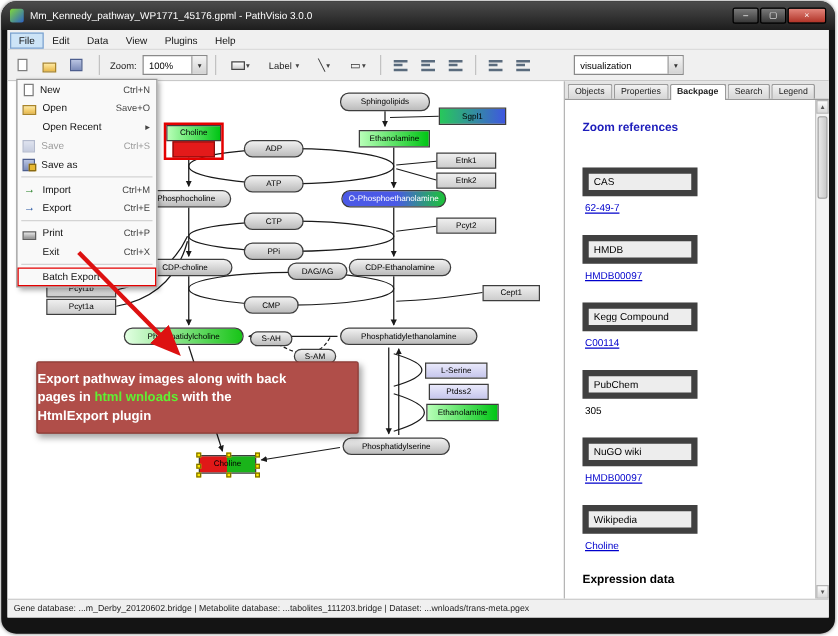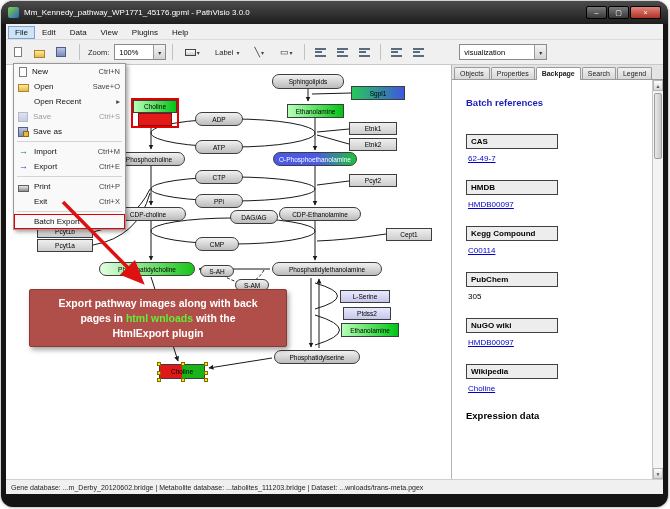--- a/index.html
+++ b/index.html
@@ -44,31 +44,31 @@
   .node.mbg{border-radius:7px;background:linear-gradient(90deg,#4b59e6 52%,#1cc337);color:#fff}
   .node.g{background:linear-gradient(#efefef,#cdcdcd)}
   .node.gg{background:linear-gradient(90deg,#27c85a,#3f57e0)}
   .node.lav{background:linear-gradient(#e9e9fb,#c6c6ec)}
   .node.grn{background:linear-gradient(90deg,#b8ffb8,#00c514)}
   .node.red{background:#e31a1a;border-color:#8e0d0d}
   .node.sel{background:linear-gradient(90deg,#e01818 50%,#1ab41a 50%);overflow:visible}
   .handle{position:absolute;width:4px;height:4px;background:#ffe800;border:1px solid #7d7000;z-index:6}
   .redbox{position:absolute;left:125px;top:33px;width:48px;height:30px;border:2px solid #e40000;z-index:5}
 
-  .annotation{position:absolute;left:23px;top:224px;width:258px;height:58px;background:#b04e49;border:1px solid #8a3a35;border-radius:2px;box-shadow:2px 3px 5px rgba(0,0,0,.35);color:#fff;font-weight:bold;font-size:10.5px;text-align:center;padding-top:6px;line-height:15px;z-index:10}
+  .annotation{position:absolute;left:23px;top:224px;width:258px;height:58px;background:#b04e49;border:1px solid #8a3a35;border-radius:2px;box-shadow:2px 3px 5px rgba(0,0,0,.35);color:#fff;font-weight:bold;font-size:10.5px;text-align:left;padding-top:6px;line-height:15px;z-index:10}
   .annotation .hl{color:#5ff033}
 
   .right-panel{position:absolute;left:446px;top:0;width:211px;height:414px;background:#f0f0f0}
   .tabs{position:absolute;left:0;top:0;width:100%;height:15px;display:flex;align-items:flex-end;padding-left:2px;border-bottom:1px solid #9a9a9a;background:#e4e4e4}
   .tab{font-size:7px;padding:2px 5px;background:linear-gradient(#f2f2f2,#d6d6d6);border:1px solid #9a9a9a;border-bottom:none;margin-right:1px;border-radius:2px 2px 0 0;color:#222}
   .tab.active{background:#fff;font-weight:bold;position:relative;top:1px;padding-bottom:3px}
   .panel-content{position:absolute;left:0;top:15px;right:11px;bottom:0;background:#fff;padding:17px 10px 0 14px;overflow:hidden}
   .xref-heading{color:#1d1dbb;font-weight:bold;font-size:9.5px;margin-bottom:26px}
   .xref{margin-bottom:17px}
-  .xref-head{width:92px;background:#ededed;border:1px solid #404040;font-weight:bold;font-size:8px;padding:2px 4px}
+  .xref-head{width:92px;background:#ededed;border:5px solid #404040;font-weight:normal;font-size:8px;padding:2px 4px}
   .xref-val{font-size:8px;margin:5px 0 0 2px;color:#000}
   .xref-val.link{color:#0000cc;text-decoration:underline}
   .expr-heading{font-weight:bold;font-size:9.5px;color:#000;margin-top:3px}
   .vscroll{position:absolute;right:0;top:15px;bottom:0;width:11px;background:#f3f3f3;border-left:1px solid #c6c6c6}
   .sb-btn{height:11px;font-size:5px;color:#555;text-align:center;line-height:11px;background:linear-gradient(#fdfdfd,#d8d8d8);border:1px solid #b5b5b5}
   .sb-btn.down{position:absolute;bottom:0;left:0;right:0}
   .sb-thumb{position:absolute;left:1px;right:1px;top:13px;height:66px;background:linear-gradient(90deg,#e8e8e8,#c9c9c9);border:1px solid #9f9f9f;border-radius:2px}
 
   .statusbar{position:absolute;left:0;bottom:0;width:100%;height:15px;background:#f0f0f0;border-top:1px solid #cfcfcf;font-size:7px;color:#222;display:flex;align-items:center;padding-left:5px;white-space:nowrap;overflow:hidden}
 
@@ -275,21 +275,21 @@
 
       <div class="right-panel">
         <div class="tabs">
             <div class="tab">Objects</div>
             <div class="tab">Properties</div>
             <div class="tab active">Backpage</div>
             <div class="tab">Search</div>
             <div class="tab">Legend</div>
           </div>
         <div class="panel-content">
-          <div class="xref-heading">Batch references</div>
+          <div class="xref-heading">Zoom references</div>
           <div>
               <div class="xref">
                 <div class="xref-head">CAS</div>
                 <div class="xref-val link">62-49-7</div>
               </div>
               <div class="xref">
                 <div class="xref-head">HMDB</div>
                 <div class="xref-val link">HMDB00097</div>
               </div>
               <div class="xref">

